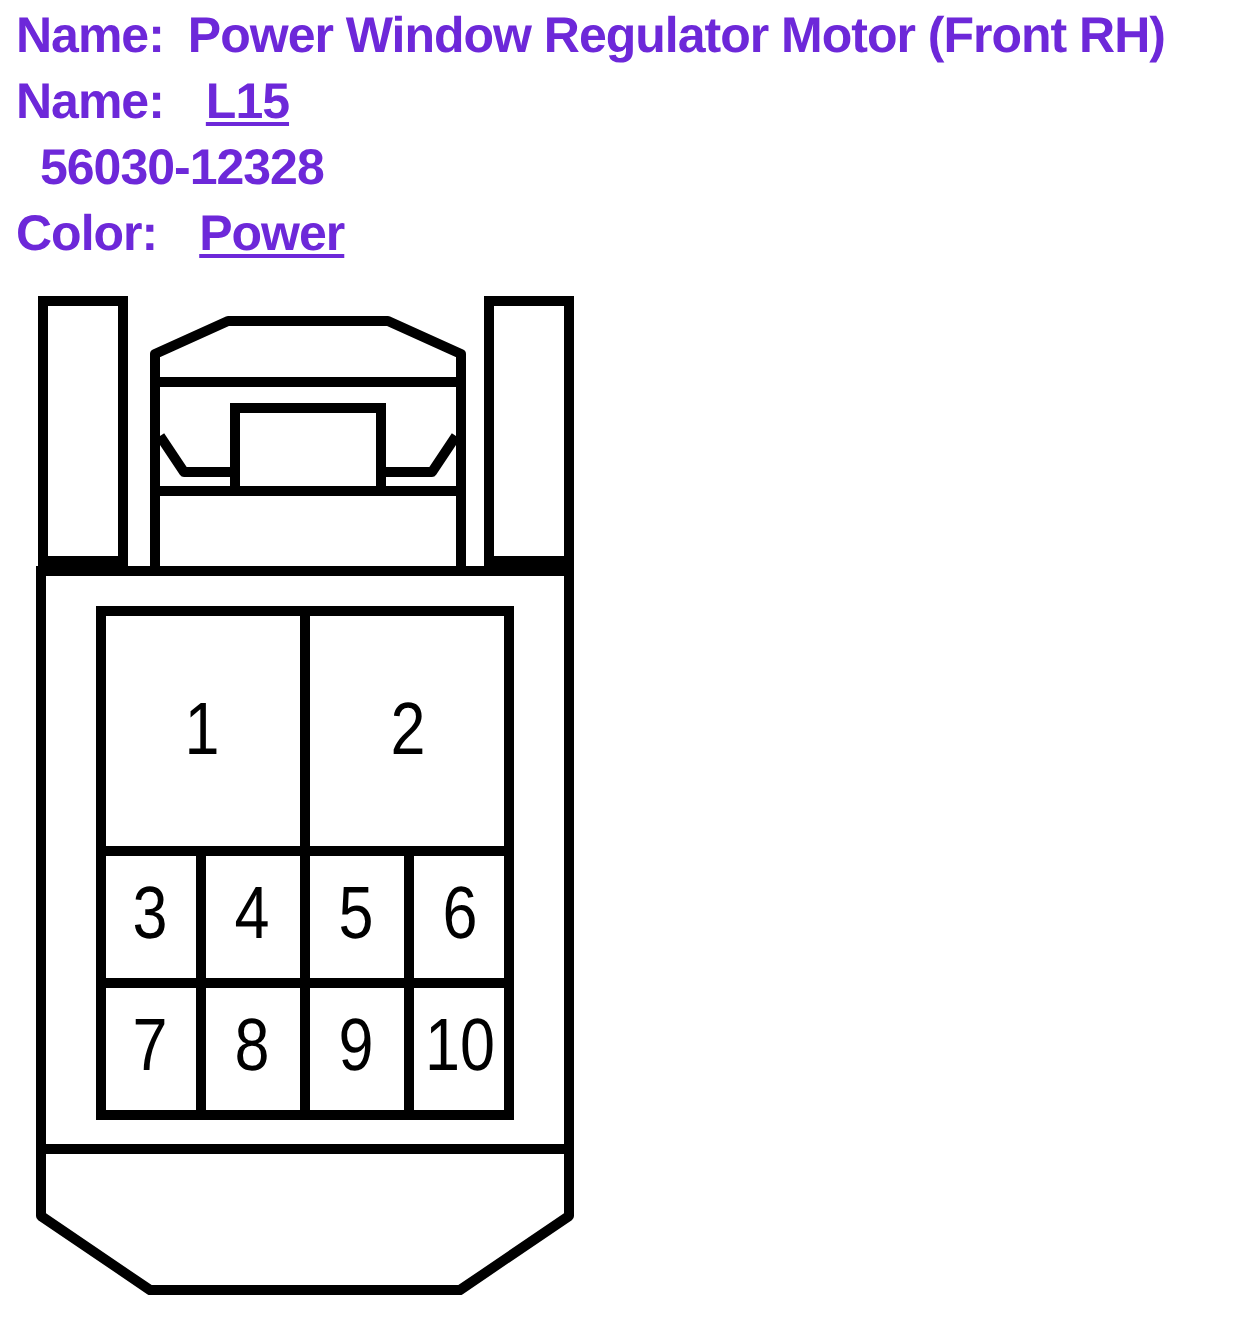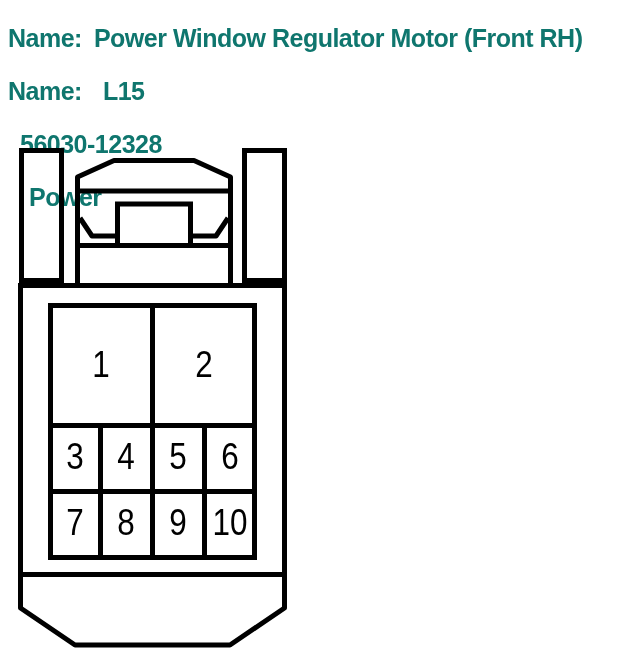--- a/index.html
+++ b/index.html
@@ -23,26 +23,25 @@
     left: 8px;
     right: 0;
   }
   .info-line {
     height: 33px;
     display: flex;
     align-items: center;
     font-size: 25px;
     font-weight: bold;
     letter-spacing: -0.5px;
-    color: #0f766e;
+    color: #6d28d9;
     white-space: nowrap;
-    margin-top: 20px;
   }
   .info-line .value { margin-left: 12px; }
-  .info-line.wide-gap .value { margin-left: 21px; }
+  .info-line.wide-gap .value { margin-left: 21px; text-decoration: underline; }
 
   
   .diagram {
     position: absolute;
     left: 0;
     top: 0;
     width: 624px;
     height: 662px;
   }
   .diagram svg {
@@ -80,20 +79,21 @@
       <span class="value">Power Window Regulator Motor (Front RH)</span>
     </div>
     <div class="info-line wide-gap">
       <span class="label">Name:</span>
       <span class="value">L15</span>
     </div>
     <div class="info-line">
       <span class="value">56030-12328</span>
     </div>
     <div class="info-line wide-gap">
+      <span class="label">Color:</span>
       <span class="value">Power</span>
     </div>
   </div>
 
   <div class="diagram">
     <svg width="624" height="662" viewBox="0 0 624 662">
       <g stroke="#000000" stroke-width="5" fill="none">
 
         <rect x="21.5" y="150.5" width="40" height="130"></rect>
 

